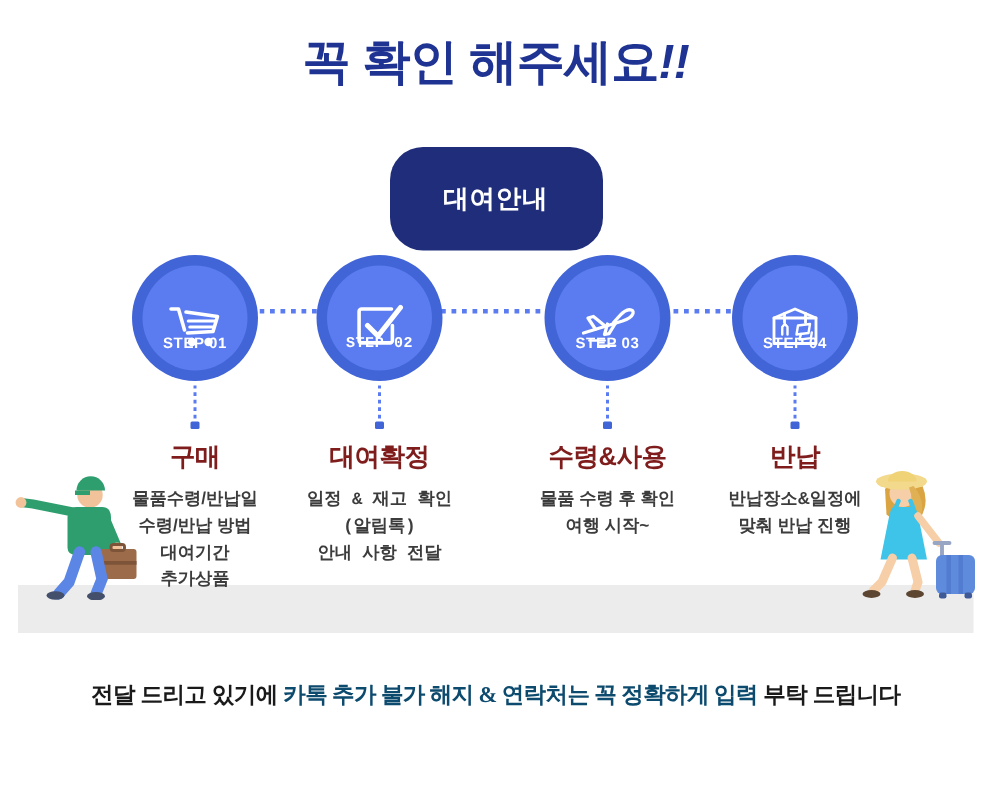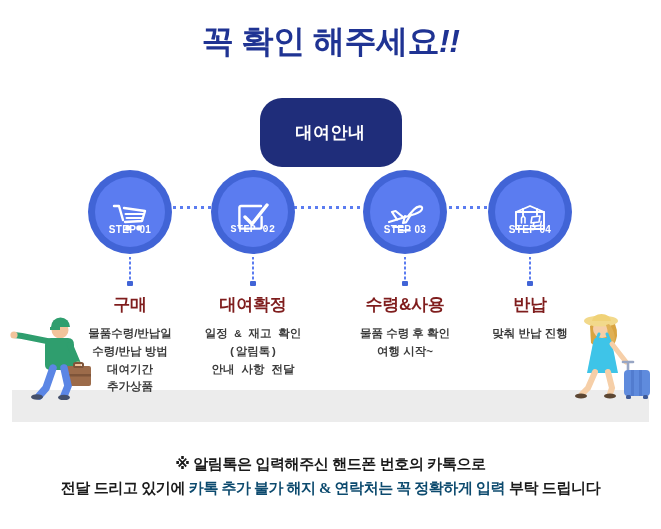--- a/index.html
+++ b/index.html
@@ -362,24 +362,24 @@
               <path d="M21 19.6 L20 23.4 L27.6 22.4 L28.2 18.6" stroke-width="1.6"></path>
             </svg>
           </span>
           <span class="step-num">STEP 04</span>
         </div>
       </div>
       <div class="drop-line"></div>
       <div class="drop-dot"></div>
       <div class="step-heading">반납</div>
       <div class="step-desc">
+        <div>반납장소&amp;일정에</div>
         <div>맞춰 반납 진행</div>
       </div>
     </div>
 
   </div>
 
   <div class="footer">
-    <div class="footer-line">※ 알림톡은 입력해주신 핸드폰 번호의 카톡으로</div>
     <div class="footer-line"><span>전달 드리고 있기에 </span><span class="hl">카톡 추가 불가 해지 &amp; 연락처는 꼭 정확하게 입력</span><span> 부탁 드립니다</span></div>
   </div>
 
 </div>
 
 </body></html>

